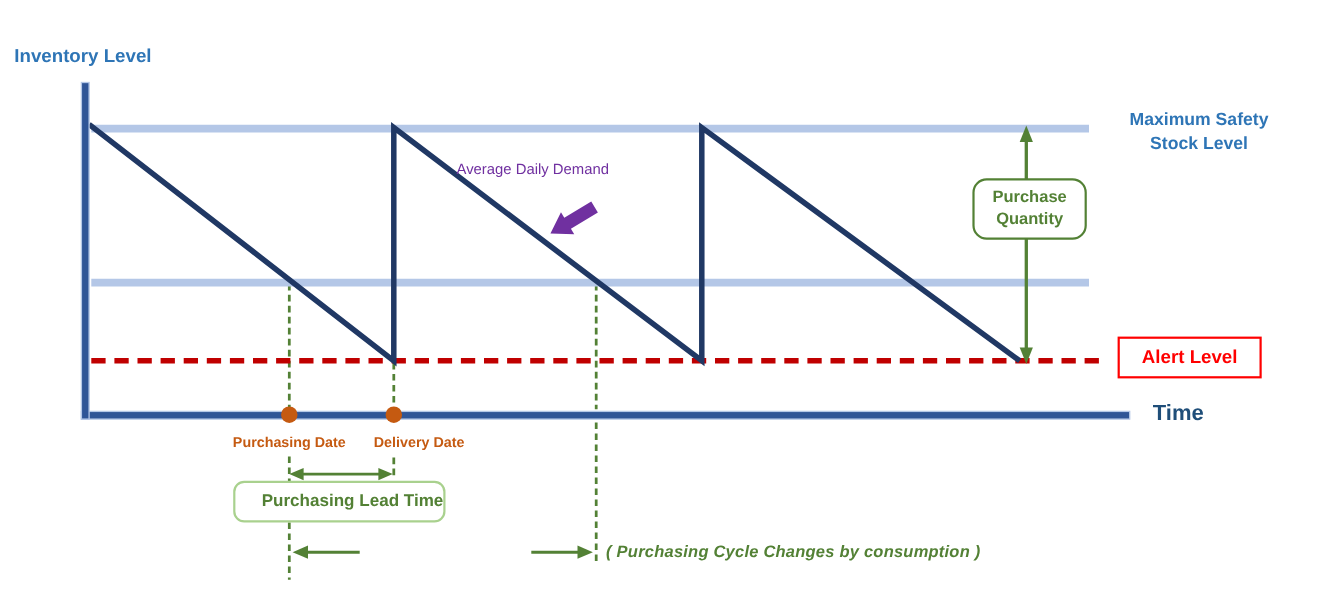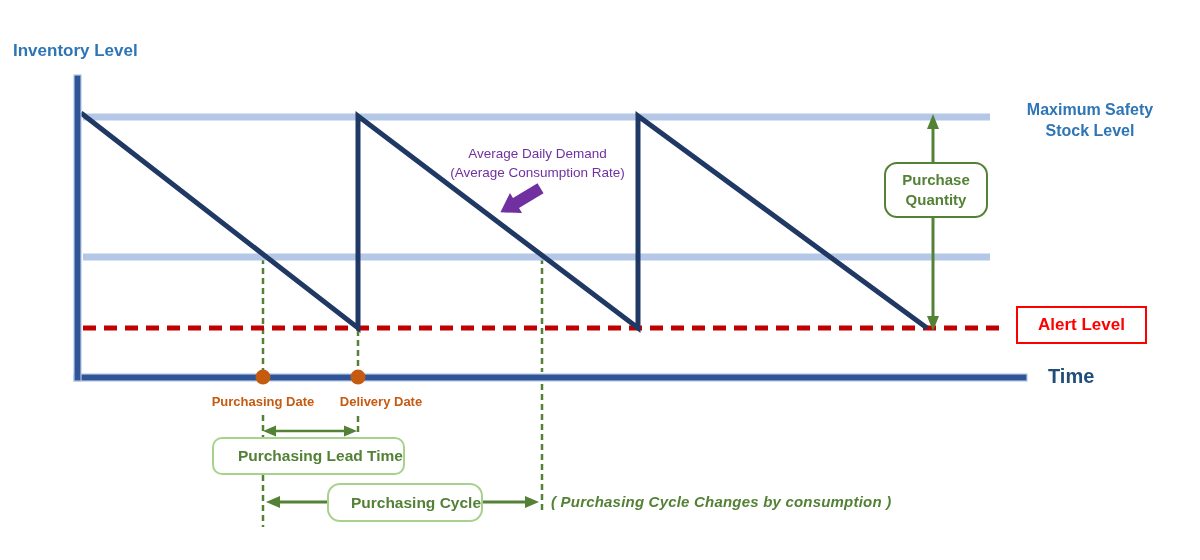--- a/index.html
+++ b/index.html
@@ -26,21 +26,21 @@
   }
   .max-label{left:1006px;top:99px;}
   .min-label{left:1001px;top:236px;}
   .alert-box{
     left:1016px;top:306px;width:131px;height:38px;box-sizing:border-box;
     border:2.5px solid var(--c-alert-box-red);background:#fff;
     display:flex;align-items:center;justify-content:center;
     font-size:17px;font-weight:bold;color:var(--c-alert-box-red);
   }
   .demand-text{
-    left:415px;top:144px;width:245px;text-align:center;
+    left:415px;top:144px;width:245px;
     font-size:13.5px;font-weight:500;color:var(--c-purple);line-height:19px;
   }
   .qty-box{
     left:884px;top:162px;width:104px;height:56px;box-sizing:border-box;
     border:2.5px solid var(--c-green);border-radius:13px;background:#fff;
     display:flex;align-items:center;justify-content:flex-end;text-align:center;
     font-size:15px;font-weight:bold;color:var(--c-green);line-height:20px;
     padding:0 8px;
   }
   .date-label{
@@ -122,33 +122,29 @@
   <div class="abs x-axis-label">Time</div>
 
   <div class="abs level-label max-label">Maximum Safety Stock Level</div>
 
   <div class="abs alert-box">
     <span>Alert Level</span>
   </div>
 
   <div class="abs demand-text">
     <div>Average Daily Demand</div>
-    <div>(Average Consumption Rate)</div>
   </div>
 
   <div class="abs qty-box">
     <span>Purchase Quantity</span>
   </div>
 
   <div class="abs date-label purchasing-date">Purchasing Date</div>
   <div class="abs date-label delivery-date">Delivery Date</div>
 
   <div class="abs green-box lead-box">
     <span>Purchasing Lead Time</span>
   </div>
 
-  <div class="abs green-box cycle-box">
-    <span>Purchasing Cycle</span>
-  </div>
 
   <div class="abs cycle-note">( Purchasing Cycle Changes by consumption )</div>
 
 </div>
 
 </body></html>

